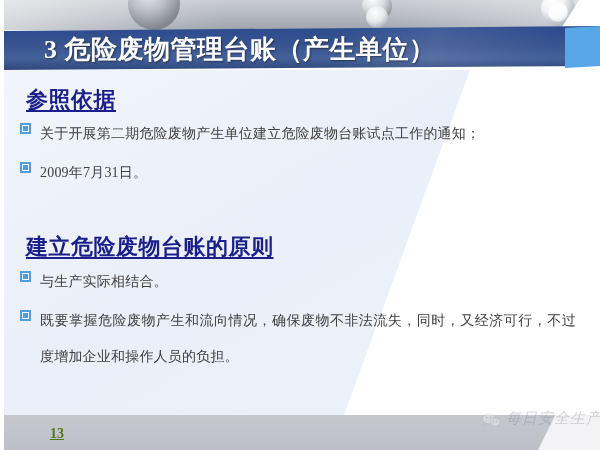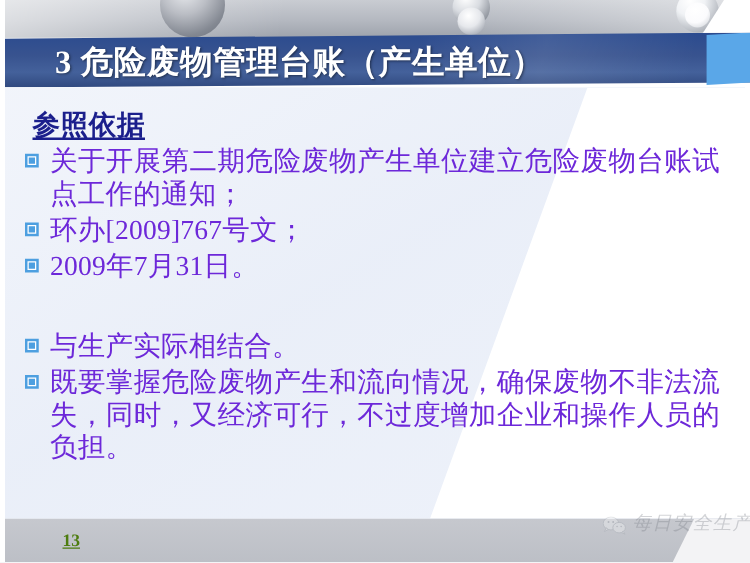--- a/index.html
+++ b/index.html
@@ -60,21 +60,21 @@
 
   .bullet-list{position:absolute;left:16px;width:556px;}
   .bl1{top:46px;}
   .bl2{top:194px;}
 
   .bitem{display:flex;align-items:flex-start;margin-bottom:3px;}
   .bsq{flex:0 0 auto;width:11px;height:11px;margin-top:7px;margin-right:9px;
     background:#4d9fe0;border:0;position:relative;box-sizing:border-box;}
   .bsq::after{content:"";position:absolute;left:2px;top:2px;width:7px;height:7px;
     box-sizing:border-box;border:1.5px solid #ffffff;background:#4d9fe0;}
-  .btext{flex:1 1 auto;color:#6d28d9;font-size:22px;line-height:26px;
+  .btext{flex:1 1 auto;color:#404040;font-size:14px;line-height:36px;
     letter-spacing:.2px;text-align:justify;}
 
   
   .footer{position:absolute;left:0;bottom:0;width:600px;height:35px;
     background:linear-gradient(180deg,#c6c8ce 0%,#bcbfc6 100%);}
   .footer-white{position:absolute;right:0;bottom:0;width:62px;height:35px;background:#f3f3f5;
     clip-path:polygon(28% 0,100% 0,100% 100%,0% 100%);}
   .pagenum{position:absolute;left:50px;bottom:8px;color:#4d7c0f;font-size:14px;
     font-weight:bold;font-family:"Liberation Serif",serif;text-decoration:underline;}
 
@@ -119,28 +119,25 @@
 
     <div class="uhead h1">参照依据</div>
 
     <div class="bullet-list bl1">
       <div class="bitem">
         <span class="bsq"></span>
         <span class="btext">关于开展第二期危险废物产生单位建立危险废物台账试点工作的通知；</span>
       </div>
       <div class="bitem">
         <span class="bsq"></span>
-        <span class="btext">环办[2009]767号文；</span>
-      </div>
-      <div class="bitem">
-        <span class="bsq"></span>
         <span class="btext">2009年7月31日。</span>
       </div>
     </div>
 
+    <div class="uhead h2">建立危险废物台账的原则</div>
 
     <div class="bullet-list bl2">
       <div class="bitem">
         <span class="bsq"></span>
         <span class="btext">与生产实际相结合。</span>
       </div>
       <div class="bitem">
         <span class="bsq"></span>
         <span class="btext">既要掌握危险废物产生和流向情况，确保废物不非法流失，同时，又经济可行，不过度增加企业和操作人员的负担。</span>
       </div>

